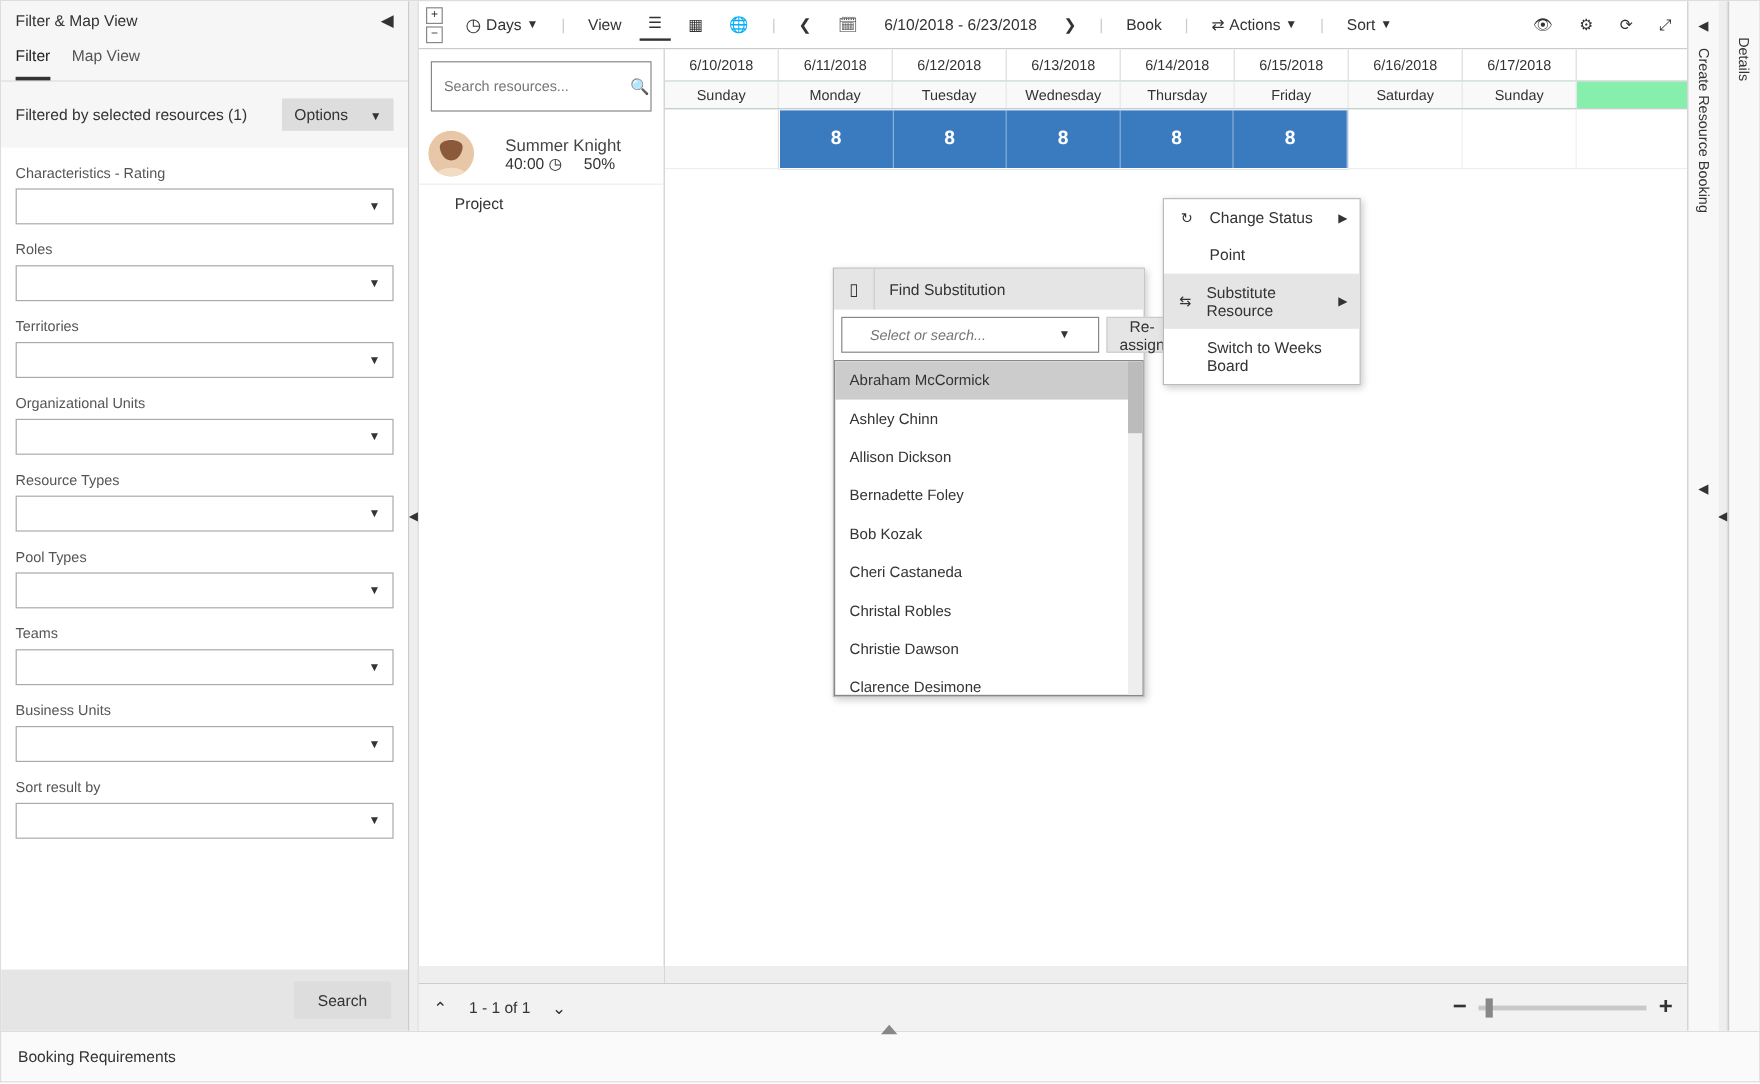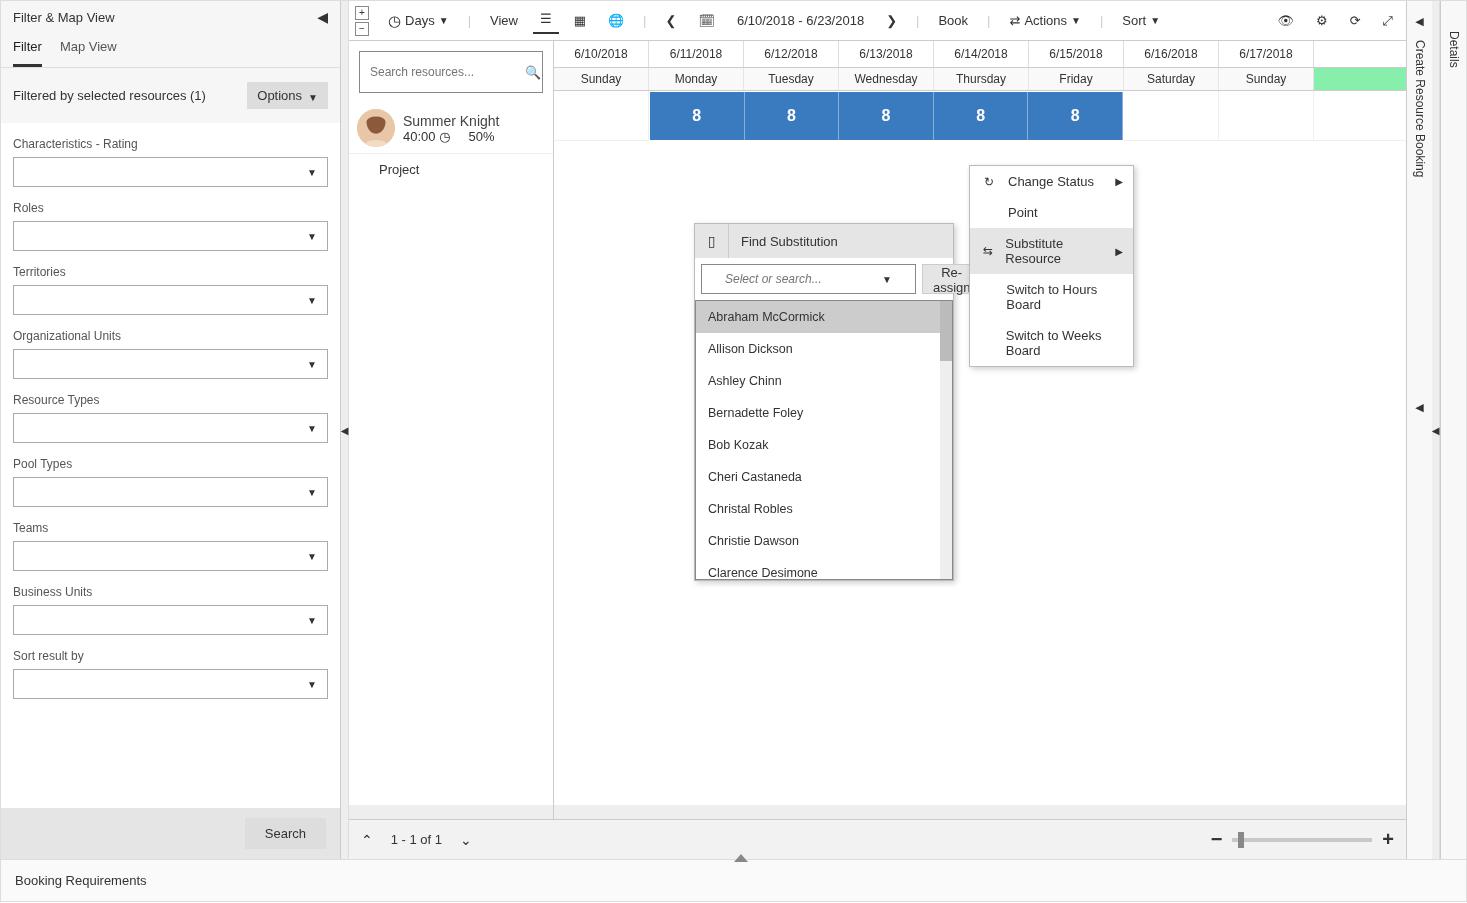--- a/index.html
+++ b/index.html
@@ -5,21 +5,21 @@
 * { box-sizing: border-box; margin: 0; padding: 0; font-family: "Segoe UI", Arial, sans-serif; font-size: 13px; color: #333; }
 body { width: 1467px; height: 903px; background: #fff; overflow: hidden; position: relative; }
 .main { display: flex; height: 860px; border: 1px solid #ddd; }
 .left-panel { width: 340px; border-right: 1px solid #ccc; background: #f6f6f6; display: flex; flex-direction: column; position: relative; }
 .lp-head { display: flex; align-items: center; justify-content: space-between; padding: 8px 12px; font-size: 14px; }
 .lp-head .chev { font-size: 14px; }
 .lp-tabs { display: flex; border-bottom: 1px solid #ddd; padding: 0 12px; gap: 18px; }
 .lp-tab { padding: 6px 0 10px 0; cursor: pointer; font-size: 13px; color: #555; }
 .lp-tab.active { border-bottom: 3px solid #333; color: #222; }
 .lp-filterrow { display: flex; align-items: center; justify-content: space-between; padding: 14px 12px; }
-.lp-filterrow .opt { background: #ddd; padding: 6px 10px; display: flex; align-items: flex-end; gap: 6px; cursor: pointer; }
+.lp-filterrow .opt { background: #ddd; padding: 6px 10px; display: flex; align-items: flex-end; gap: 18px; cursor: pointer; }
 .filters { flex: 1; overflow-y: auto; padding: 0 12px; background: #fff; }
 .fg { margin-top: 14px; }
 .fg label { display: block; font-size: 12px; color: #555; margin-bottom: 6px; }
 .fg .sel { border: 1px solid #aaa; height: 30px; display: flex; align-items: center; justify-content: flex-end; padding: 0 10px; background: #fff; }
 .fg .sel .caret { font-size: 10px; }
 .lp-footer { background: #e5e5e5; display: flex; justify-content: flex-end; padding: 10px 14px; }
 .lp-footer button { background: #ddd; border: none; padding: 8px 20px; cursor: pointer; font-size: 13px; }
 .splitter { width: 8px; background: #eee; display: flex; align-items: center; justify-content: center; border-right: 1px solid #ddd; }
 .splitter .arrow { font-size: 10px; }
 .center { flex: 1; display: flex; flex-direction: column; position: relative; }
@@ -27,21 +27,21 @@
 .tb-btn, .tb-lbl { padding: 4px 7px; display: flex; align-items: center; gap: 4px; cursor: pointer; font-size: 13px; }
 .tb-sep { color: #ccc; margin: 0 4px; }
 .tb-icon { font-size: 15px; }
 .tb-small { width: 14px; height: 14px; border: 1px solid #888; display: flex; align-items: center; justify-content: center; font-size: 10px; line-height: 1; }
 .tb-stack { display: flex; flex-direction: column; gap: 2px; margin-right: 4px; }
 .list-icon { border-bottom: 2px solid #333; padding-bottom: 6px; }
 .board { flex: 1; display: flex; position: relative; }
 .res-col { width: 205px; border-right: 1px solid #ccc; display: flex; flex-direction: column; }
 .search-box { margin: 10px; border: 1px solid #888; height: 42px; display: flex; align-items: center; justify-content: space-between; padding: 0 10px; }
 .search-box input { border: none; outline: none; flex: 1; font-size: 12px; color: #888; }
-.res-row { display: flex; align-items: center; padding: 6px 8px; border-bottom: 1px solid #eee; }
+.res-row { display: flex; align-items: center; padding: 6px 8px; border-bottom: 1px solid #eee; gap: 18px; }
 .avatar { width: 38px; height: 38px; border-radius: 50%; background: #fc8; display: flex; align-items: center; justify-content: center; overflow: hidden; margin-right: 8px; }
 .avatar svg { width: 38px; height: 38px; }
 .res-info .name { font-size: 14px; color: #444; }
 .res-info .sub { font-size: 12px; color: #666; display: flex; gap: 18px; }
 .res-sub { padding: 8px 12px 8px 30px; font-size: 13px; }
 .grid-col { flex: 1; position: relative; overflow: hidden; }
 .date-head { display: flex; border-bottom: 1px solid #ccc; }
 .date-cell { width: 95px; border-right: 1px solid #ddd; text-align: center; padding: 6px 0; font-size: 12px; }
 .day-head { display: flex; border-bottom: 1px solid #ccc; background: #86efac; }
 .day-cell { width: 95px; border-right: 1px solid #e5e5e5; text-align: center; padding: 4px 0; font-size: 12px; background: #f9f9f9; }
@@ -292,22 +292,22 @@
                 <input style="font-style: italic;" placeholder="Select or search...">
                 <span style="font-size:10px">▼</span>
               </div>
               <button class="sp-btn">Re-assign</button>
             </div>
             <div class="sp-list" id="sp-list">
               <div class="sp-scroll">
                   <div class="sp-thumb"></div>
                 </div>
             <div class="sp-item hl">Abraham McCormick</div>
+                <div class="sp-item">Ashley Chinn</div>
                 <div class="sp-item">Allison Dickson</div>
-                <div class="sp-item">Ashley Chinn</div>
                 <div class="sp-item">Bernadette Foley</div>
                 <div class="sp-item">Bob Kozak</div>
                 <div class="sp-item">Cheri Castaneda</div>
                 <div class="sp-item">Christal Robles</div>
                 <div class="sp-item">Christie Dawson</div>
                 <div class="sp-item">Clarence Desimone</div>
               </div>
           </div>
 
           <div class="ctx-menu" id="ctx-menu" style="top:74px; left:415px;">
@@ -317,24 +317,20 @@
                 <span class="ci-arrow">▶</span>
               </div>
               <div class="ctx-item">
                 <span class="ci-icon"></span>
                 <span>Point</span>
               </div>
               <div class="ctx-item hl">
                 <span class="ci-icon">⇆</span>
                 <span>Substitute Resource</span>
                 <span class="ci-arrow">▶</span>
-              </div>
-              <div class="ctx-item">
-                <span class="ci-icon"></span>
-                <span>Switch to Hours Board</span>
               </div>
               <div class="ctx-item">
                 <span class="ci-icon"></span>
                 <span>Switch to Weeks Board</span>
               </div>
             </div>
 
         </div>
         <div class="h-scroll" style="position:absolute; bottom:0; left:0; right:0;"></div>
       </div>

